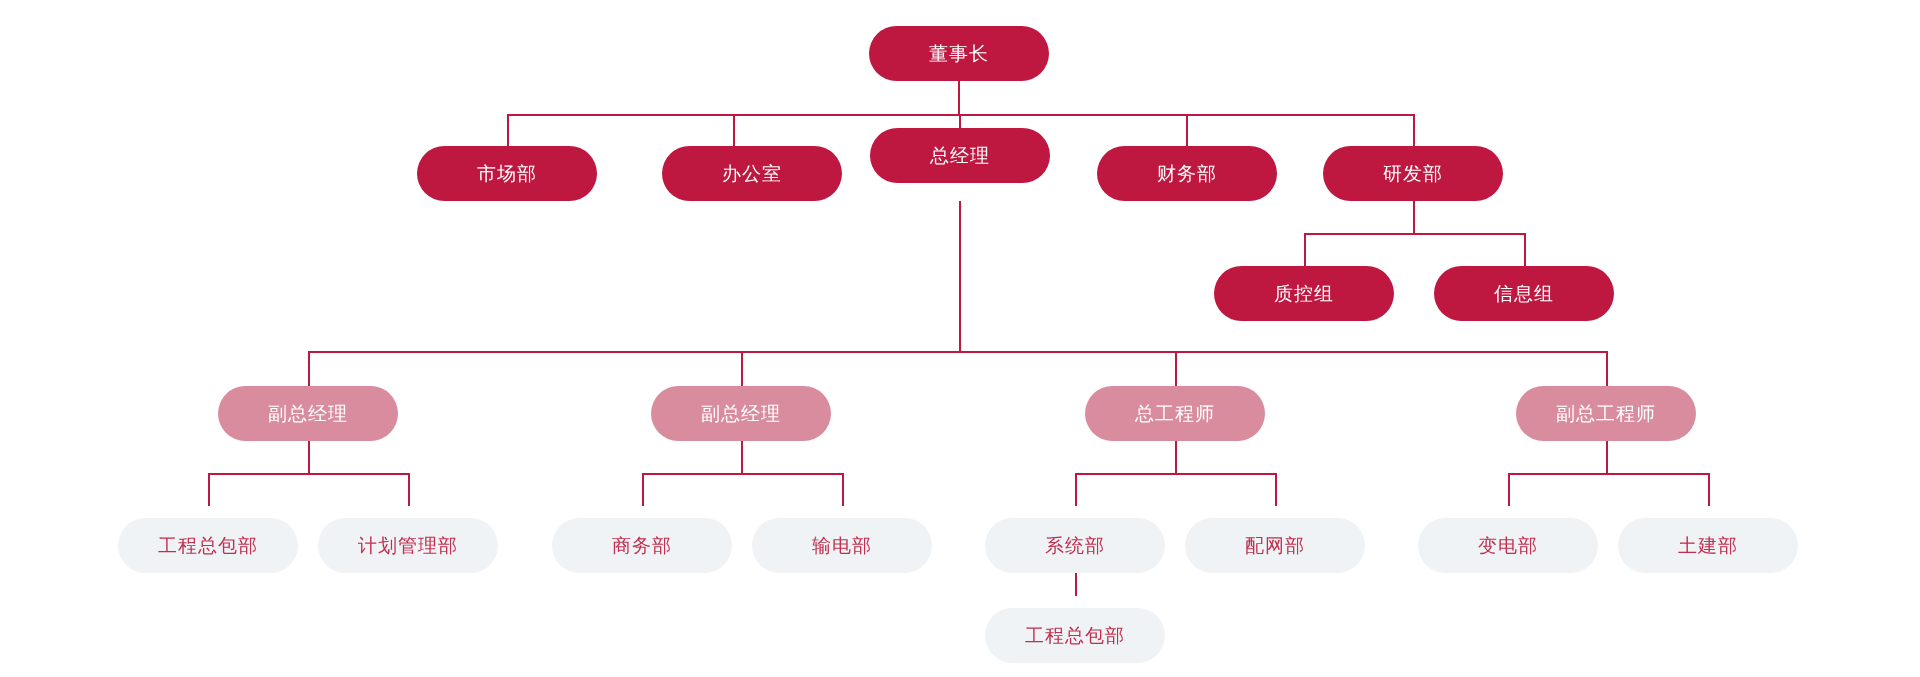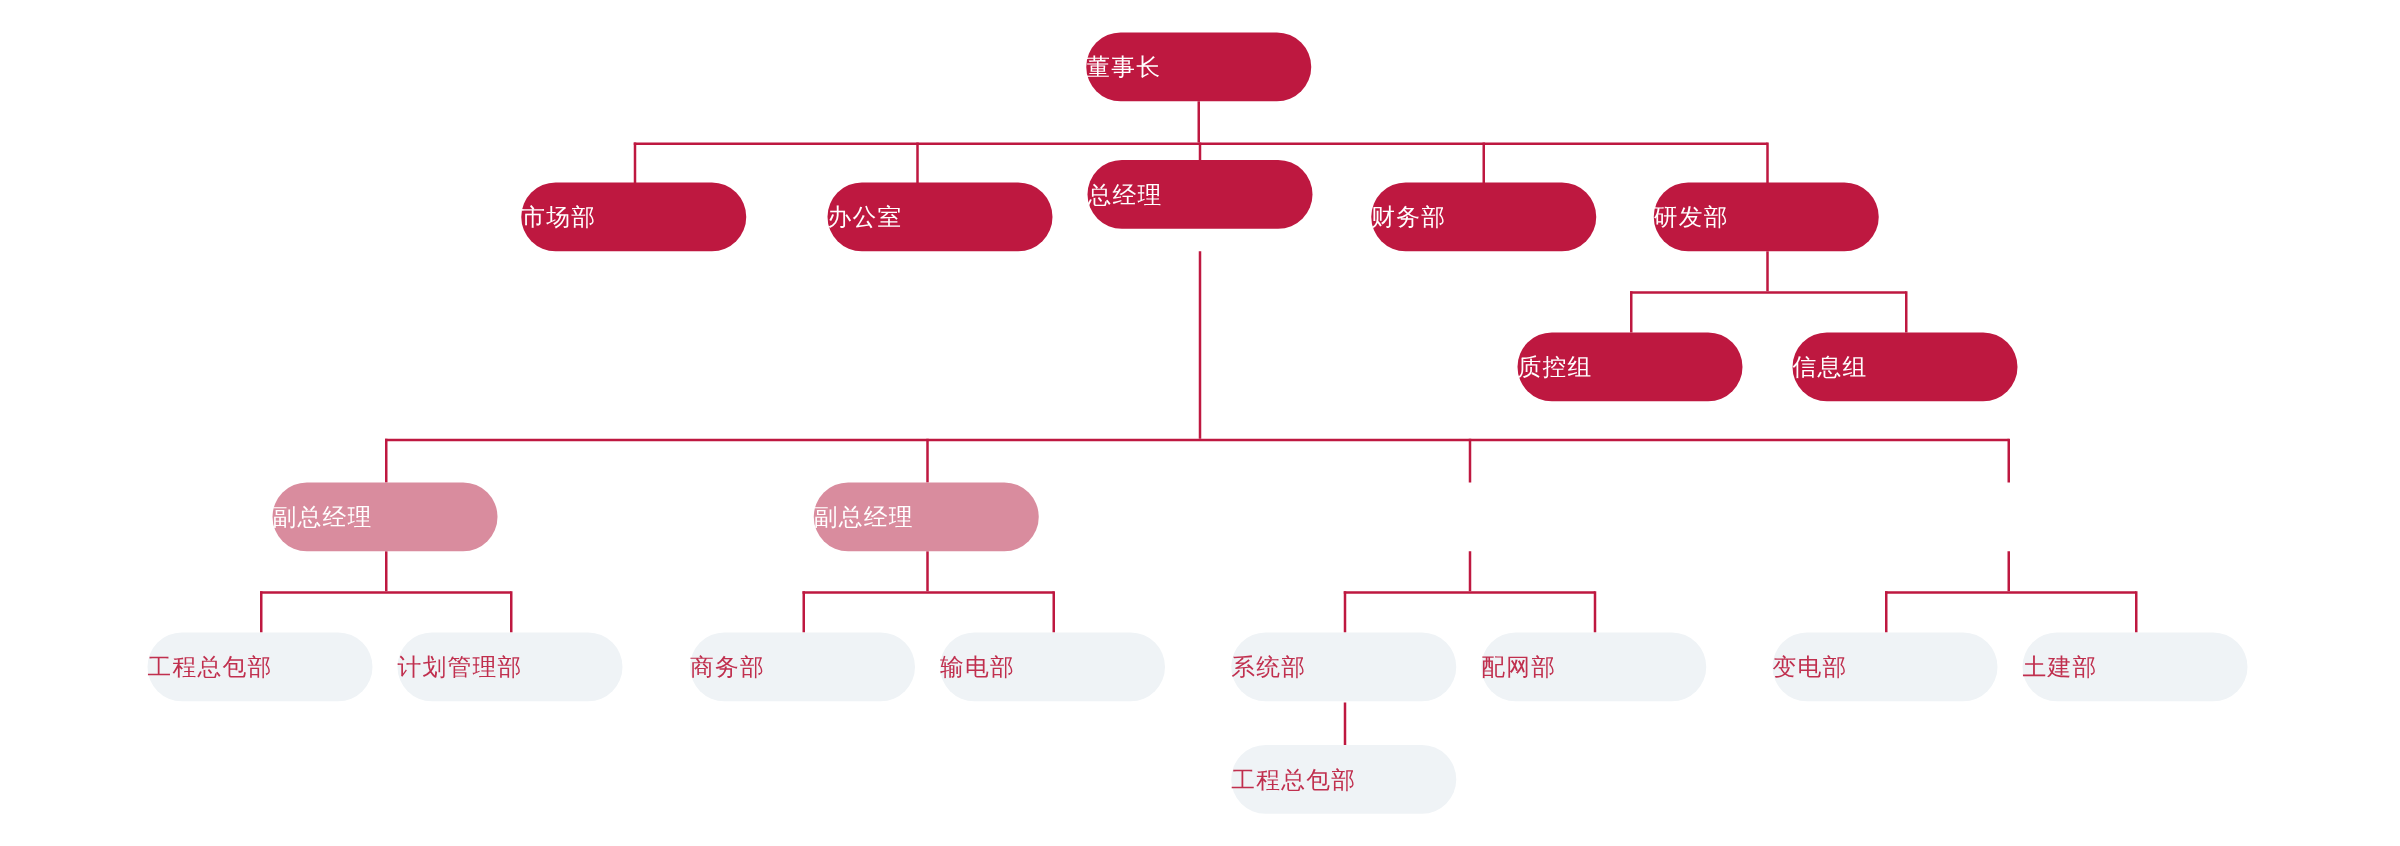--- a/index.html
+++ b/index.html
@@ -7,28 +7,28 @@
     position:relative;
     width:1920px;height:677px;
     background:#ffffff;
     overflow:hidden;
     font-family:"Liberation Sans","DejaVu Sans",sans-serif;
   }
   .node{
     position:absolute;
     width:180px;height:55px;
     border-radius:28px;
-    display:flex;align-items:center;
+    display:flex;align-items:center;justify-content:center;
     font-size:19px;font-weight:500;letter-spacing:1px;
     box-sizing:border-box;
     cursor:default;
   }
   .node.dark{background:var(--primary,#BE1840);color:var(--text_on_dark,#FFFFFF);}
   .node.pink{background:var(--secondary,#D98C9E);color:var(--text_on_dark,#FFFFFF);}
-  .node.light{background:var(--tertiary,#EFF3F6);color:var(--tertiary_text,#C02F4E);}
+  .node.light{background:var(--tertiary,#EFF3F6);color:var(--tertiary_text,#C02F4E);margin-top:12px;}
   .v-line{position:absolute;width:1.5px;background:var(--line,#BE1840);}
   .h-line{position:absolute;height:1.5px;background:var(--line,#BE1840);}
 </style>
 </head>
 <body>
 
 <div class="canvas">
 
   <div class="v-line" style="left:958px;top:81px;height:33px"></div>
   <div class="h-line" style="left:507px;top:114px;width:907px"></div>
@@ -98,20 +98,26 @@
   <div class="node dark" style="left:1214px;top:266px">
       <span>质控组</span>
     </div>
 
   <div class="node pink" style="left:218px;top:386px">
       <span>副总经理</span>
     </div>
   <div class="node pink" style="left:651px;top:386px">
       <span>副总经理</span>
     </div>
+  <div class="node pink" style="left:1085px;top:386px">
+      <span>总工程师</span>
+    </div>
+  <div class="node pink" style="left:1516px;top:386px">
+      <span>副总工程师</span>
+    </div>
 
   <div class="node light" style="left:118px;top:506px">
       <span>工程总包部</span>
     </div>
   <div class="node light" style="left:318px;top:506px">
       <span>计划管理部</span>
     </div>
   <div class="node light" style="left:552px;top:506px">
       <span>商务部</span>
     </div>

